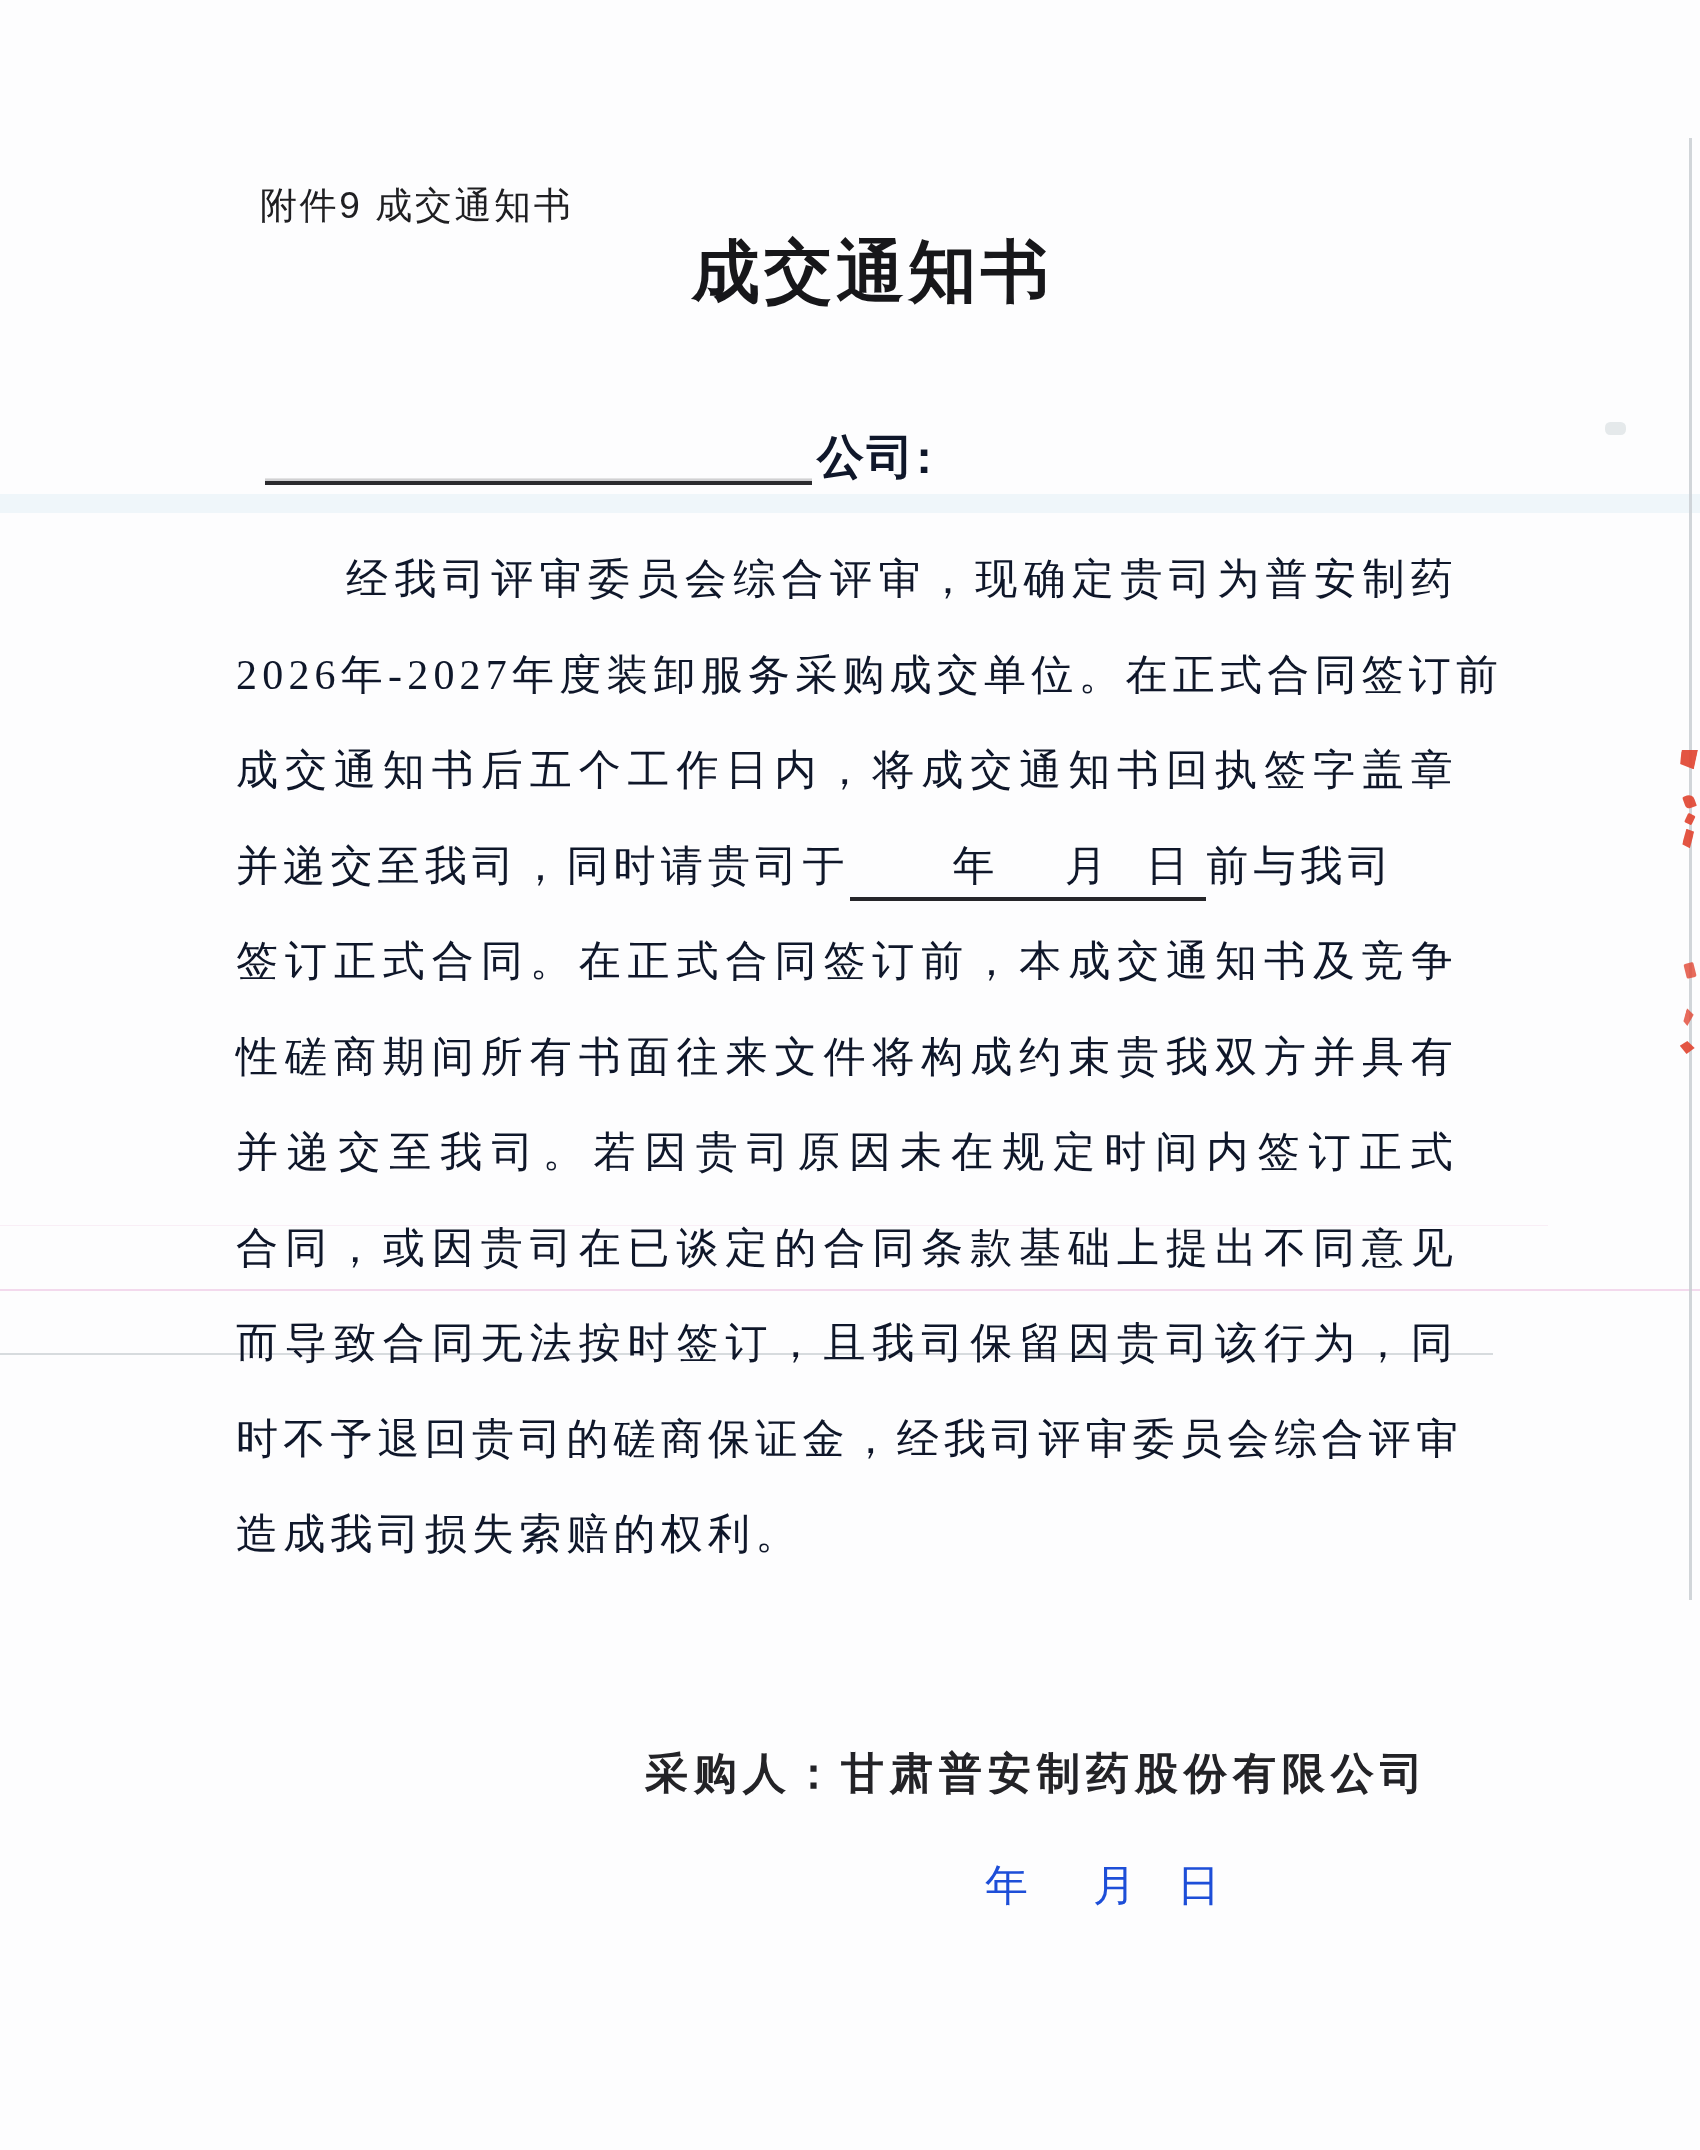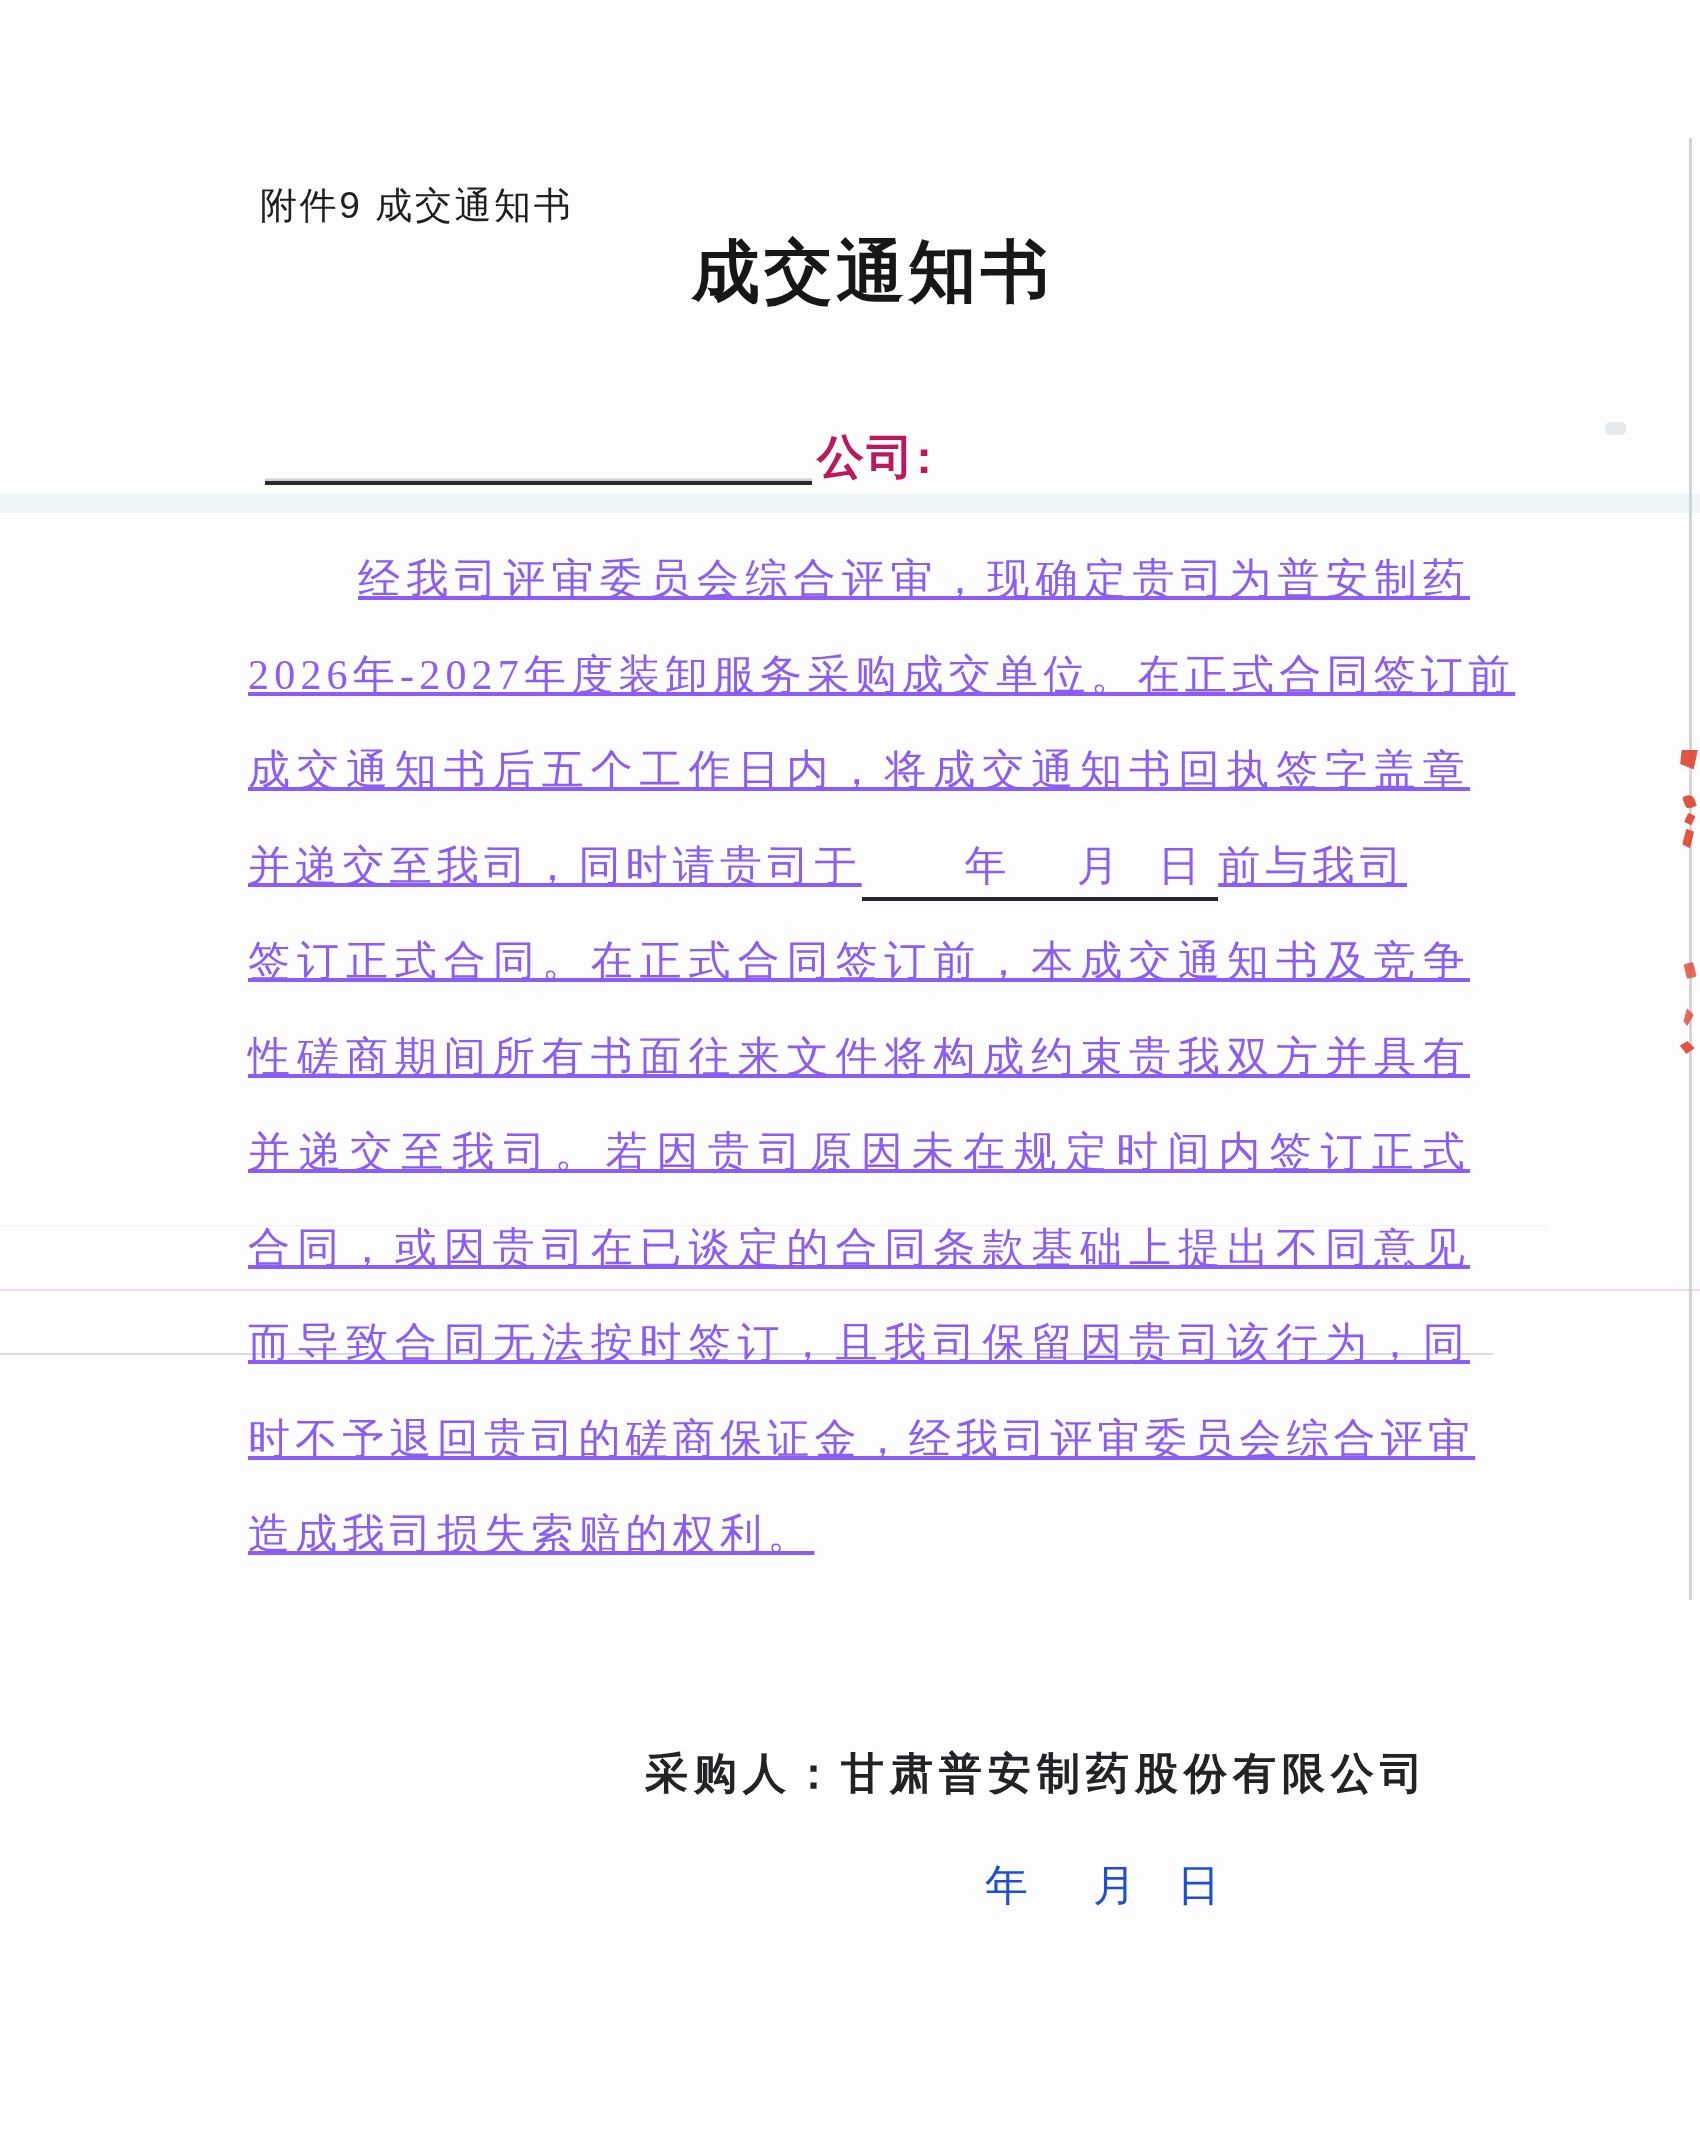--- a/index.html
+++ b/index.html
@@ -17,27 +17,27 @@
     left:0;top:227px;width:1700px;text-align:center;transform:translateX(22.4px);
     font-size:68px;font-weight:bold;letter-spacing:4.3px;color:#17171a;
     font-family:"Liberation Sans","DejaVu Sans",sans-serif;
   }
   
   .company-underline{
     left:265px;top:481px;width:547px;height:4.3px;background:#2b2b2e;
     box-shadow:0 -2.6px 0 rgba(80,80,85,.25);
   }
   .company-suffix{
-    left:817px;top:426px;font-size:47px;font-weight:bold;color:#be185d;
+    left:817px;top:426px;font-size:47px;font-weight:bold;color:#0f172a;
     font-family:"Liberation Sans","DejaVu Sans",sans-serif;white-space:nowrap;letter-spacing:2.6px;
   }
   
   .line{
-    position:absolute;left:248px;width:1222px;font-size:42px;color:#8b5cf6;
-    letter-spacing:5.2px;white-space:nowrap;text-align:justify;text-align-last:justify;text-decoration:underline;
+    position:absolute;left:236px;width:1222px;font-size:42px;color:#0f172a;
+    letter-spacing:5.2px;white-space:nowrap;text-align:justify;text-align-last:justify;
   }
   .line.indent{text-indent:110px;}
   .line.nojust{text-align:center;text-align-last:left;}
   .date-blank{
     display:inline-block;border-bottom:4.3px solid #26262a;
     padding:0 13px 2.6px 103px;white-space:nowrap;
   }
   .date-blank .y{margin-right:65px;}
   .date-blank .m{margin-right:34px;}
   

